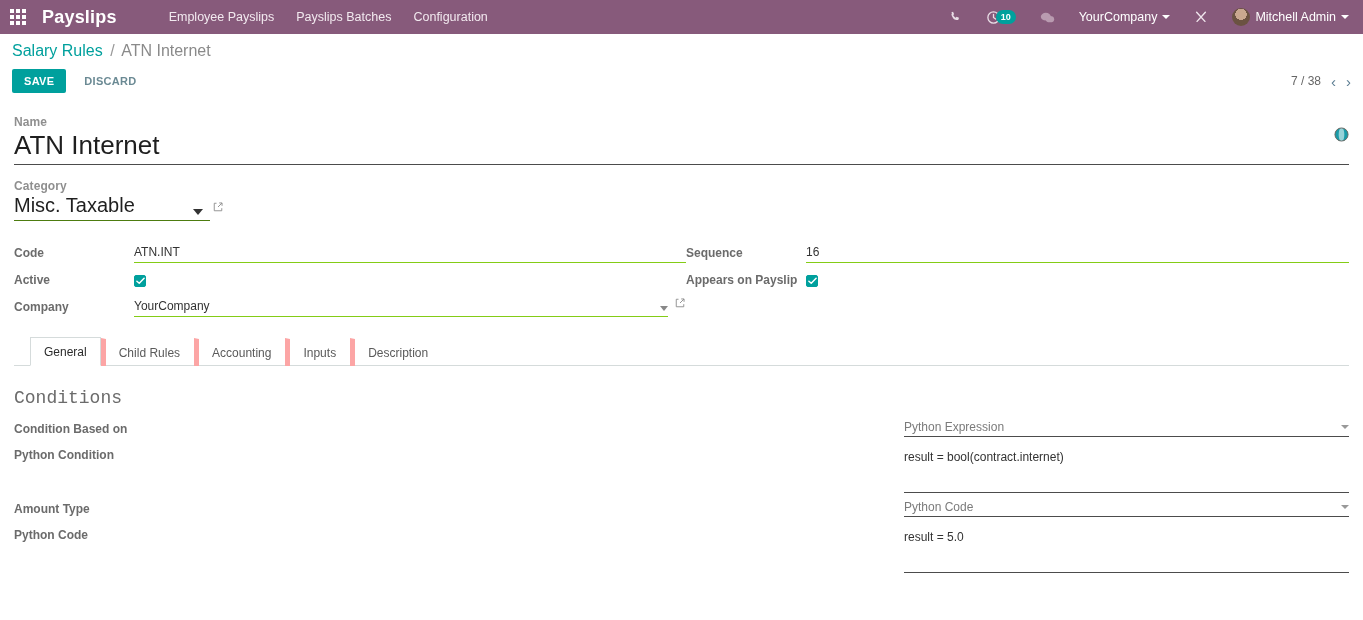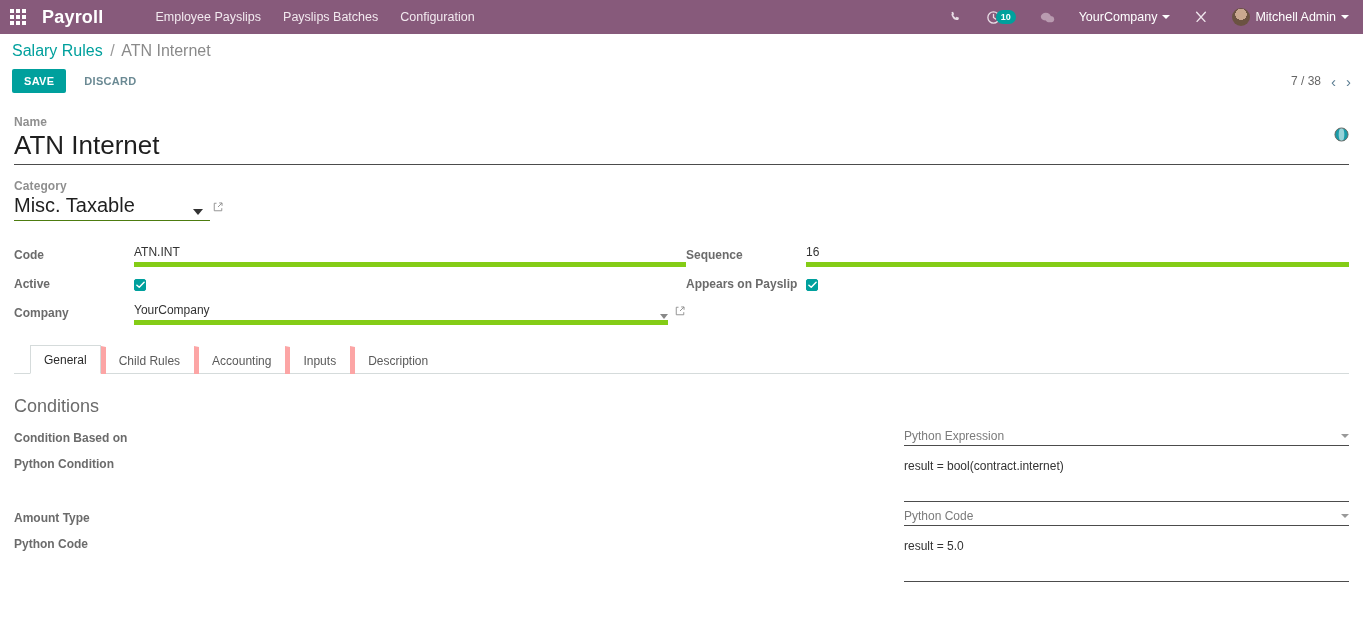--- a/index.html
+++ b/index.html
@@ -160,21 +160,21 @@
     grid-template-columns: 120px 552px 120px 1fr;
     row-gap: 0;
     margin-top: 18px;
     align-items: center;
   }
   .g-label {
     font-size: 12px; font-weight: bold; color: #6b6b6b; padding: 6px 0;
   }
   .g-field { padding: 4px 0; }
   .line-input {
-    border: none; border-bottom: 5px solid #84cc16;
+    border: none; border-bottom: 1px solid #84cc16;
     background: transparent; outline: none;
     font-family: inherit; font-size: 12px; color: #333;
     width: 100%; padding: 2px 0 3px 0;
   }
   .m2o { display: flex; align-items: flex-end; gap: 6px; }
   .m2o .line-input { width: 100%; }
   .caret-sm {
     width: 0; height: 0;
     border-left: 4px solid transparent;
     border-right: 4px solid transparent;
@@ -210,20 +210,21 @@
     color: #2b2b2b;
     border-color: #d5dbdb;
     border-bottom: 1px solid #ffffff;
     background: #ffffff;
   }
 
   .page { padding: 12px 0 0 0; }
   .sec-title {
     font-size: 18px; color: #6b6b6b; font-weight: normal;
     margin: 10px 0 8px 0;
+    font-family: Liberation Mono, monospace;
   }
   .frow {
     display: grid;
     grid-template-columns: 890px 1fr;
     align-items: start;
     padding: 3px 0;
   }
   .frow .g-label { padding: 3px 0; }
   .sel-line {
     display: flex; align-items: center;
@@ -254,21 +255,21 @@
     <i></i>
       <i></i>
       <i></i>
       <i></i>
       <i></i>
       <i></i>
       <i></i>
       <i></i>
       <i></i>
   </div>
-  <div class="brand">Payroll</div>
+  <div class="brand">Payslips</div>
   <div class="navitems">
     <a>Employee Payslips</a>
     <a>Payslips Batches</a>
     <a>Configuration</a>
   </div>
 
   <div class="nav-right">
     <span class="icn">
       <svg width="13" height="13" viewBox="0 0 16 16" fill="#e9dde6">
           <path d="M3 1.5 5 1l1.3 3-1.2 1c.6 1.4 1.8 2.6 3.2 3.2l1-1.2 3 1.3-.5 2c-.1.4-.5.7-1 .7C6.4 11 4.9 9.5 3 4.5c0-.5.2-.9.6-1z"></path>

